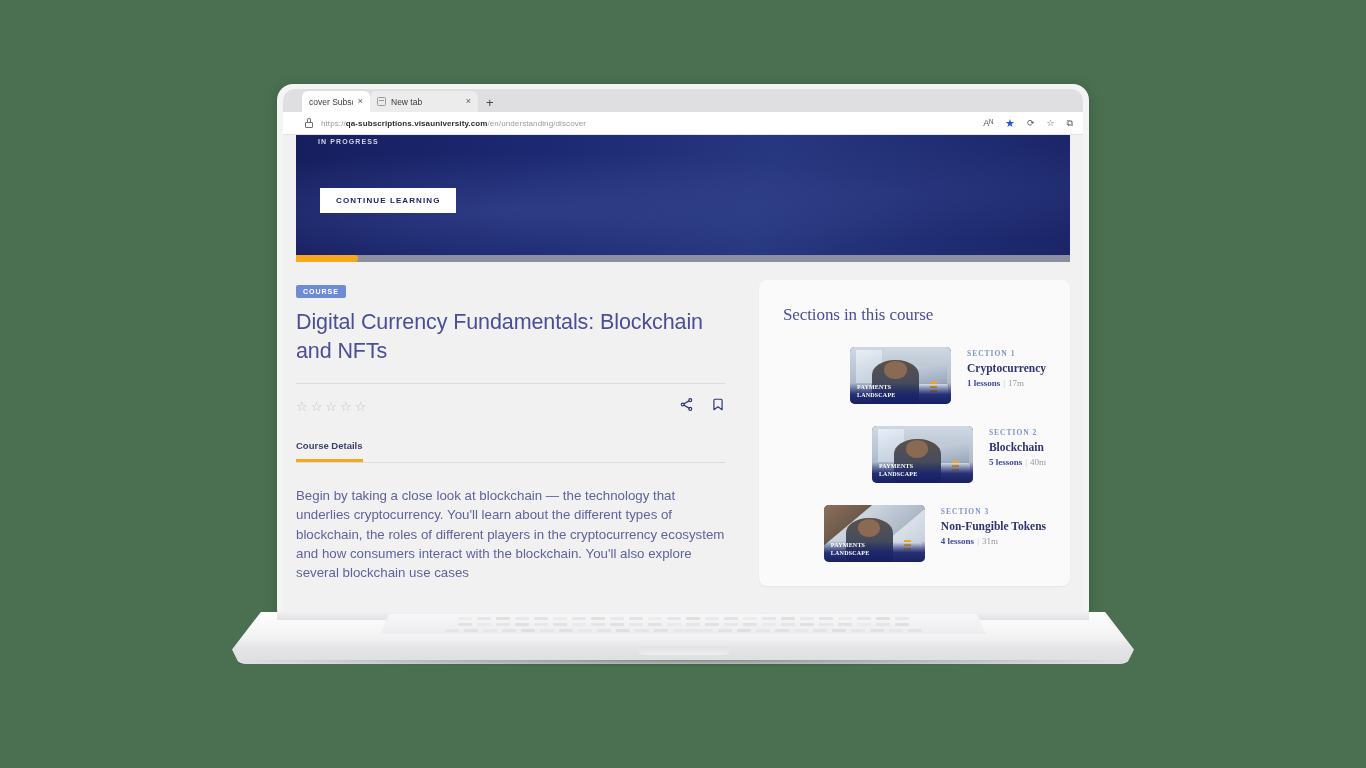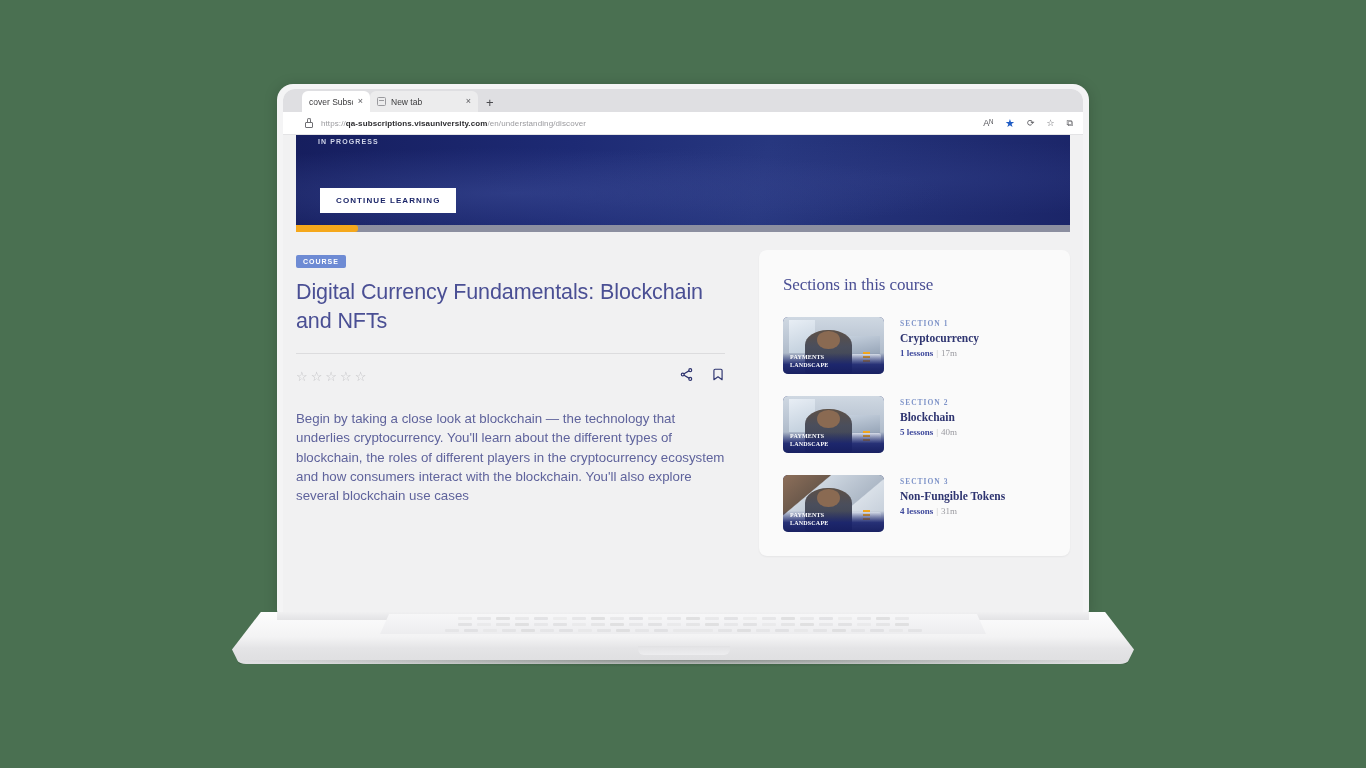--- a/index.html
+++ b/index.html
@@ -121,21 +121,21 @@
     position: relative;
     height: calc(100% - 46px);
     background: #f1f1f2;
     overflow: hidden;
   }
 
   
   .hero {
     position: relative;
     margin: 0 13px;
-    height: 97px;
+    height: 127px;
     background:
       radial-gradient(ellipse at 28% 60%, rgba(60,76,150,0.55) 0%, rgba(25,36,110,0) 55%),
       radial-gradient(ellipse at 78% 45%, rgba(48,62,135,0.45) 0%, rgba(25,36,110,0) 50%),
       linear-gradient(100deg, #161e5e 0%, #1d2a74 35%, #27377f 60%, #1b2568 100%);
     overflow: hidden;
   }
   .hero-status {
     position: absolute; left: 22px; top: 3px;
     font-size: 7px; font-weight: 700;
     letter-spacing: 1.1px;
@@ -236,20 +236,21 @@
     font-weight: 400;
     color: #4a4f94;
     letter-spacing: -0.1px;
   }
   .section-row {
     display: flex;
     gap: 16px;
     align-items: flex-start;
     margin-top: 22px;
     cursor: pointer;
+    justify-content: flex-end;
   }
   .thumb {
     position: relative;
     width: 101px; height: 57px;
     flex: 0 0 auto;
     border-radius: 5px;
     overflow: hidden;
     background: #2c3470;
   }
   .thumb .room {
@@ -460,20 +461,23 @@
                   </svg>
                 </span>
                 <span class="icon-btn">
                   <svg width="14" height="15" viewBox="0 0 24 24" fill="none" stroke="#2e3470" stroke-width="2" stroke-linecap="round" stroke-linejoin="round">
                     <path d="M19 21l-7-5-7 5V5a2 2 0 0 1 2-2h10a2 2 0 0 1 2 2z"></path>
                   </svg>
                 </span>
               </div>
             </div>
 
+            <div class="tabs-row">
+              <div class="tab-item">Course Details</div>
+            </div>
 
             <div class="body-copy" id="body-copy">
                 <p>Begin by taking a close look at blockchain — the technology that underlies cryptocurrency. You'll learn about the different types of blockchain, the roles of different players in the cryptocurrency ecosystem and how consumers interact with the blockchain. You'll also explore several blockchain use cases</p>
               </div>
           </div>
 
           <div class="col-right">
             <div class="sections-card">
               <h2 class="sections-heading">Sections in this course</h2>
               <div id="sections-list">

